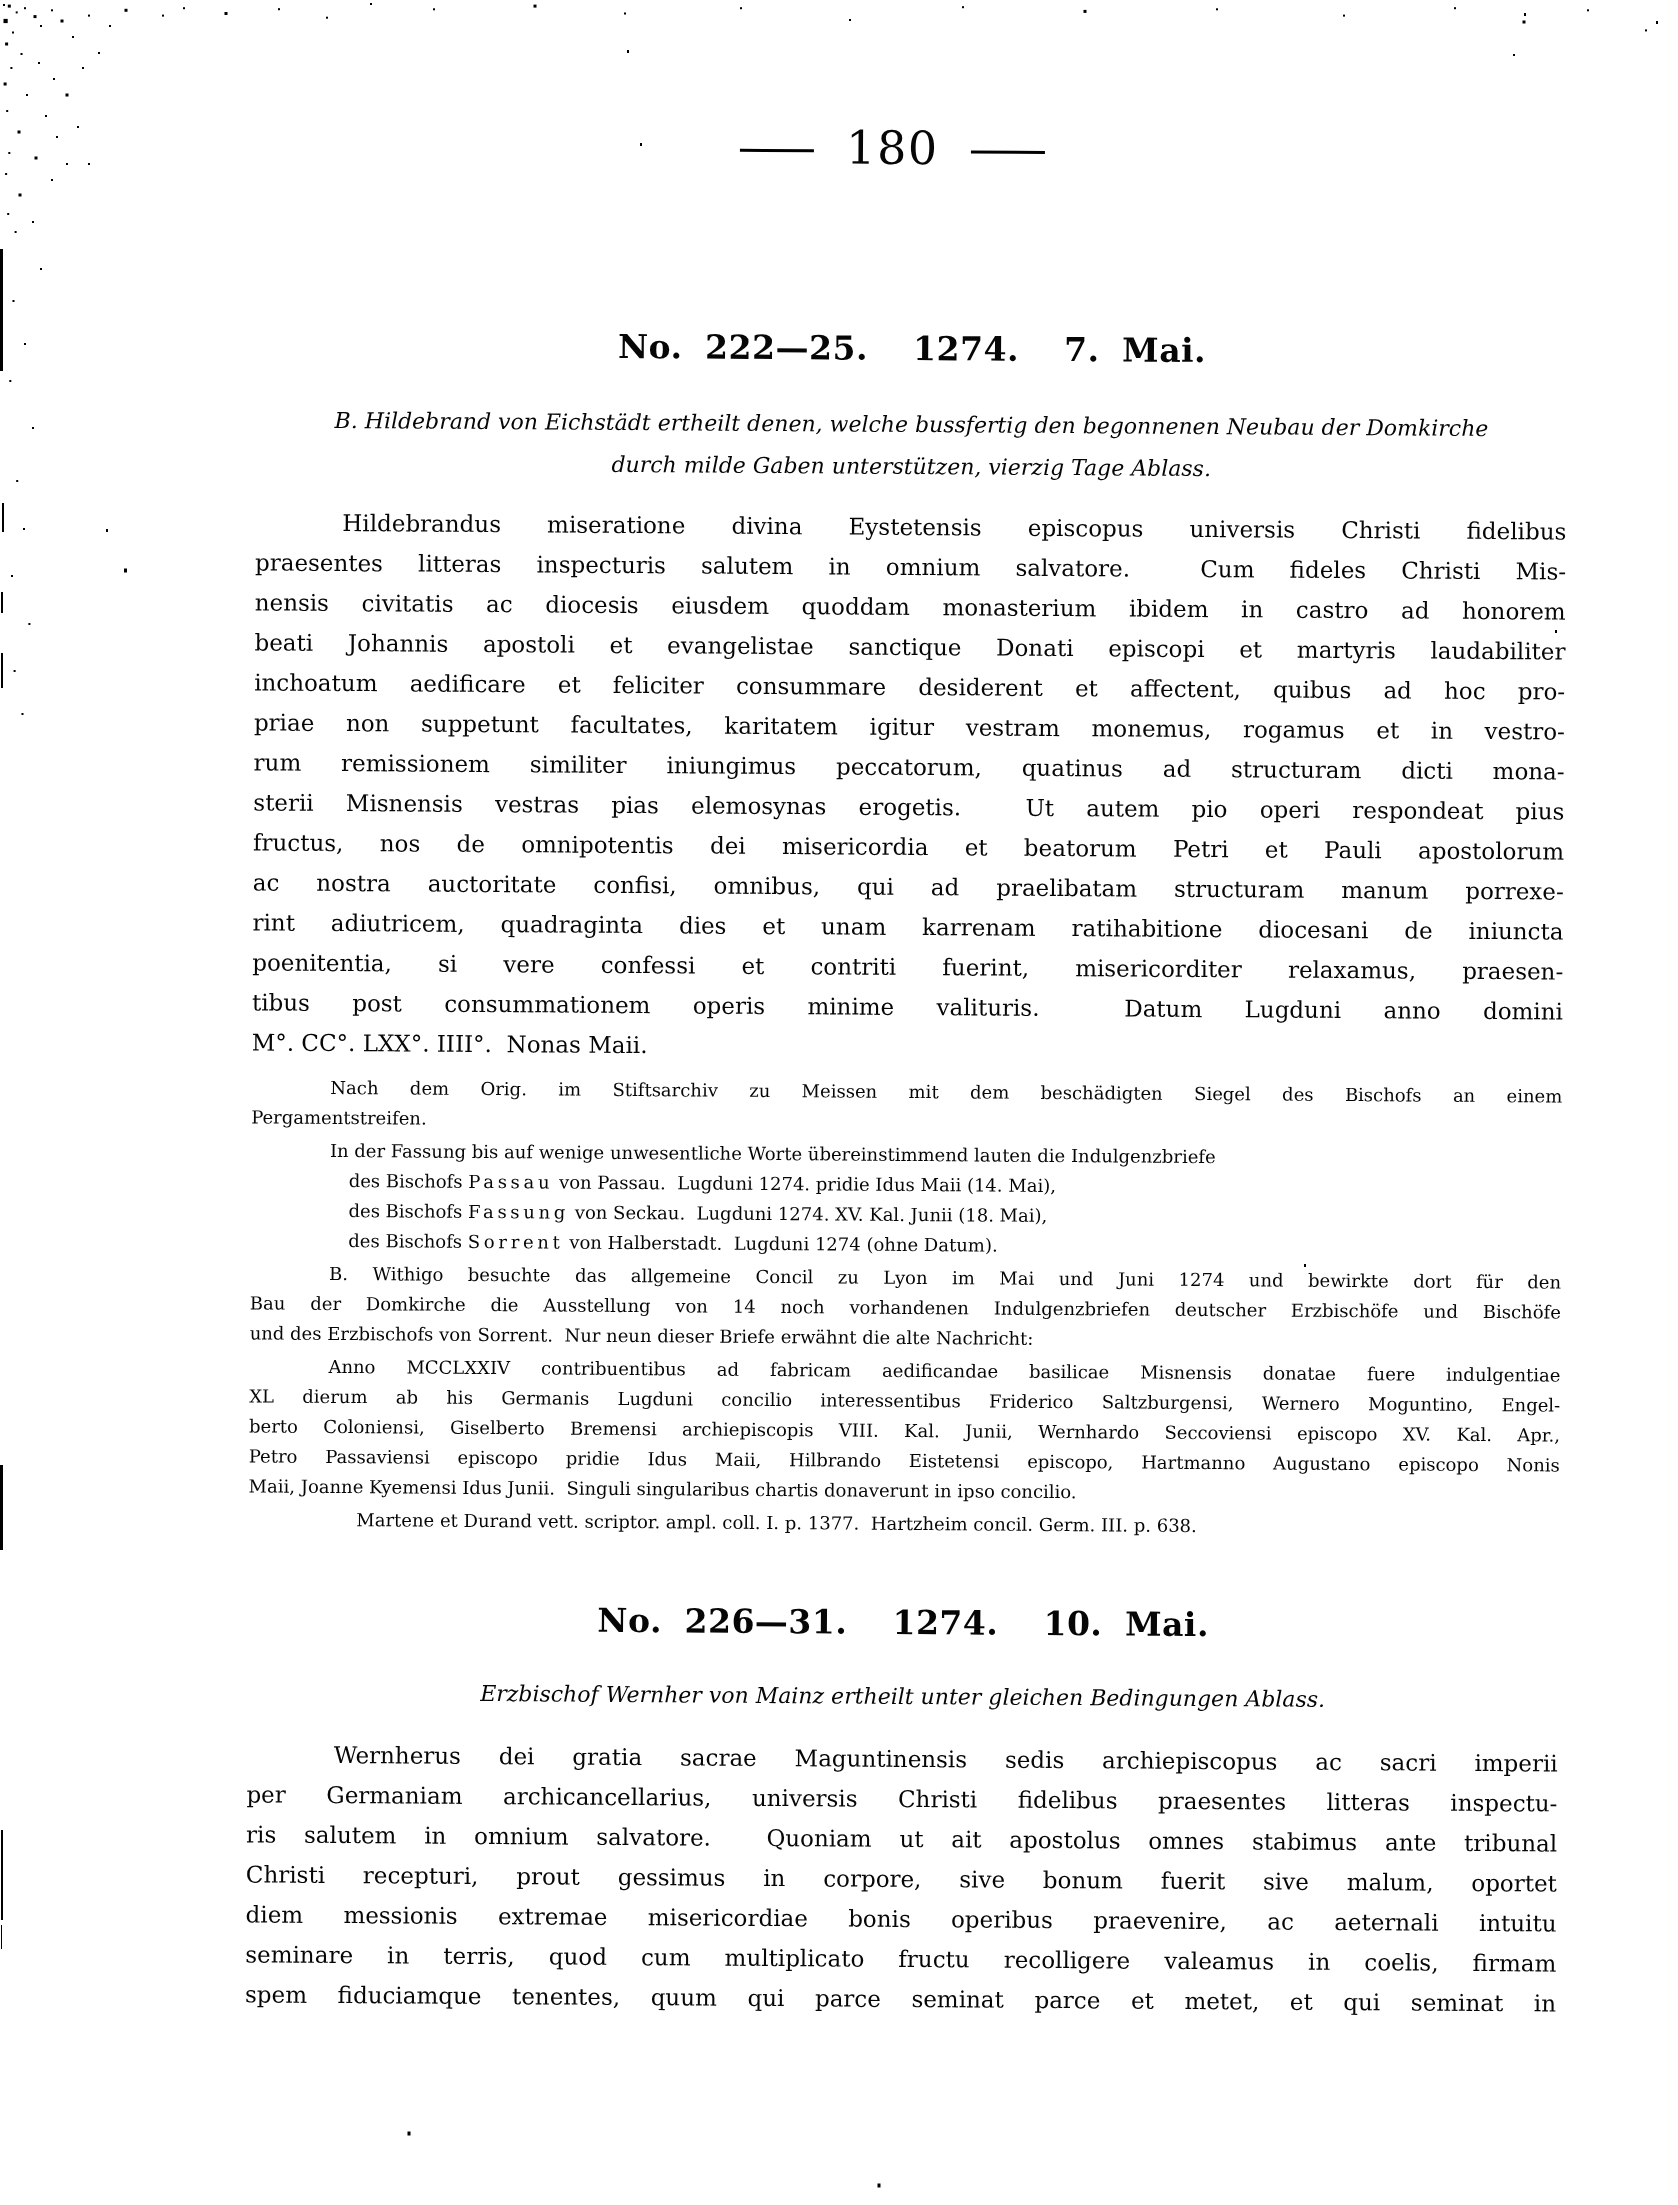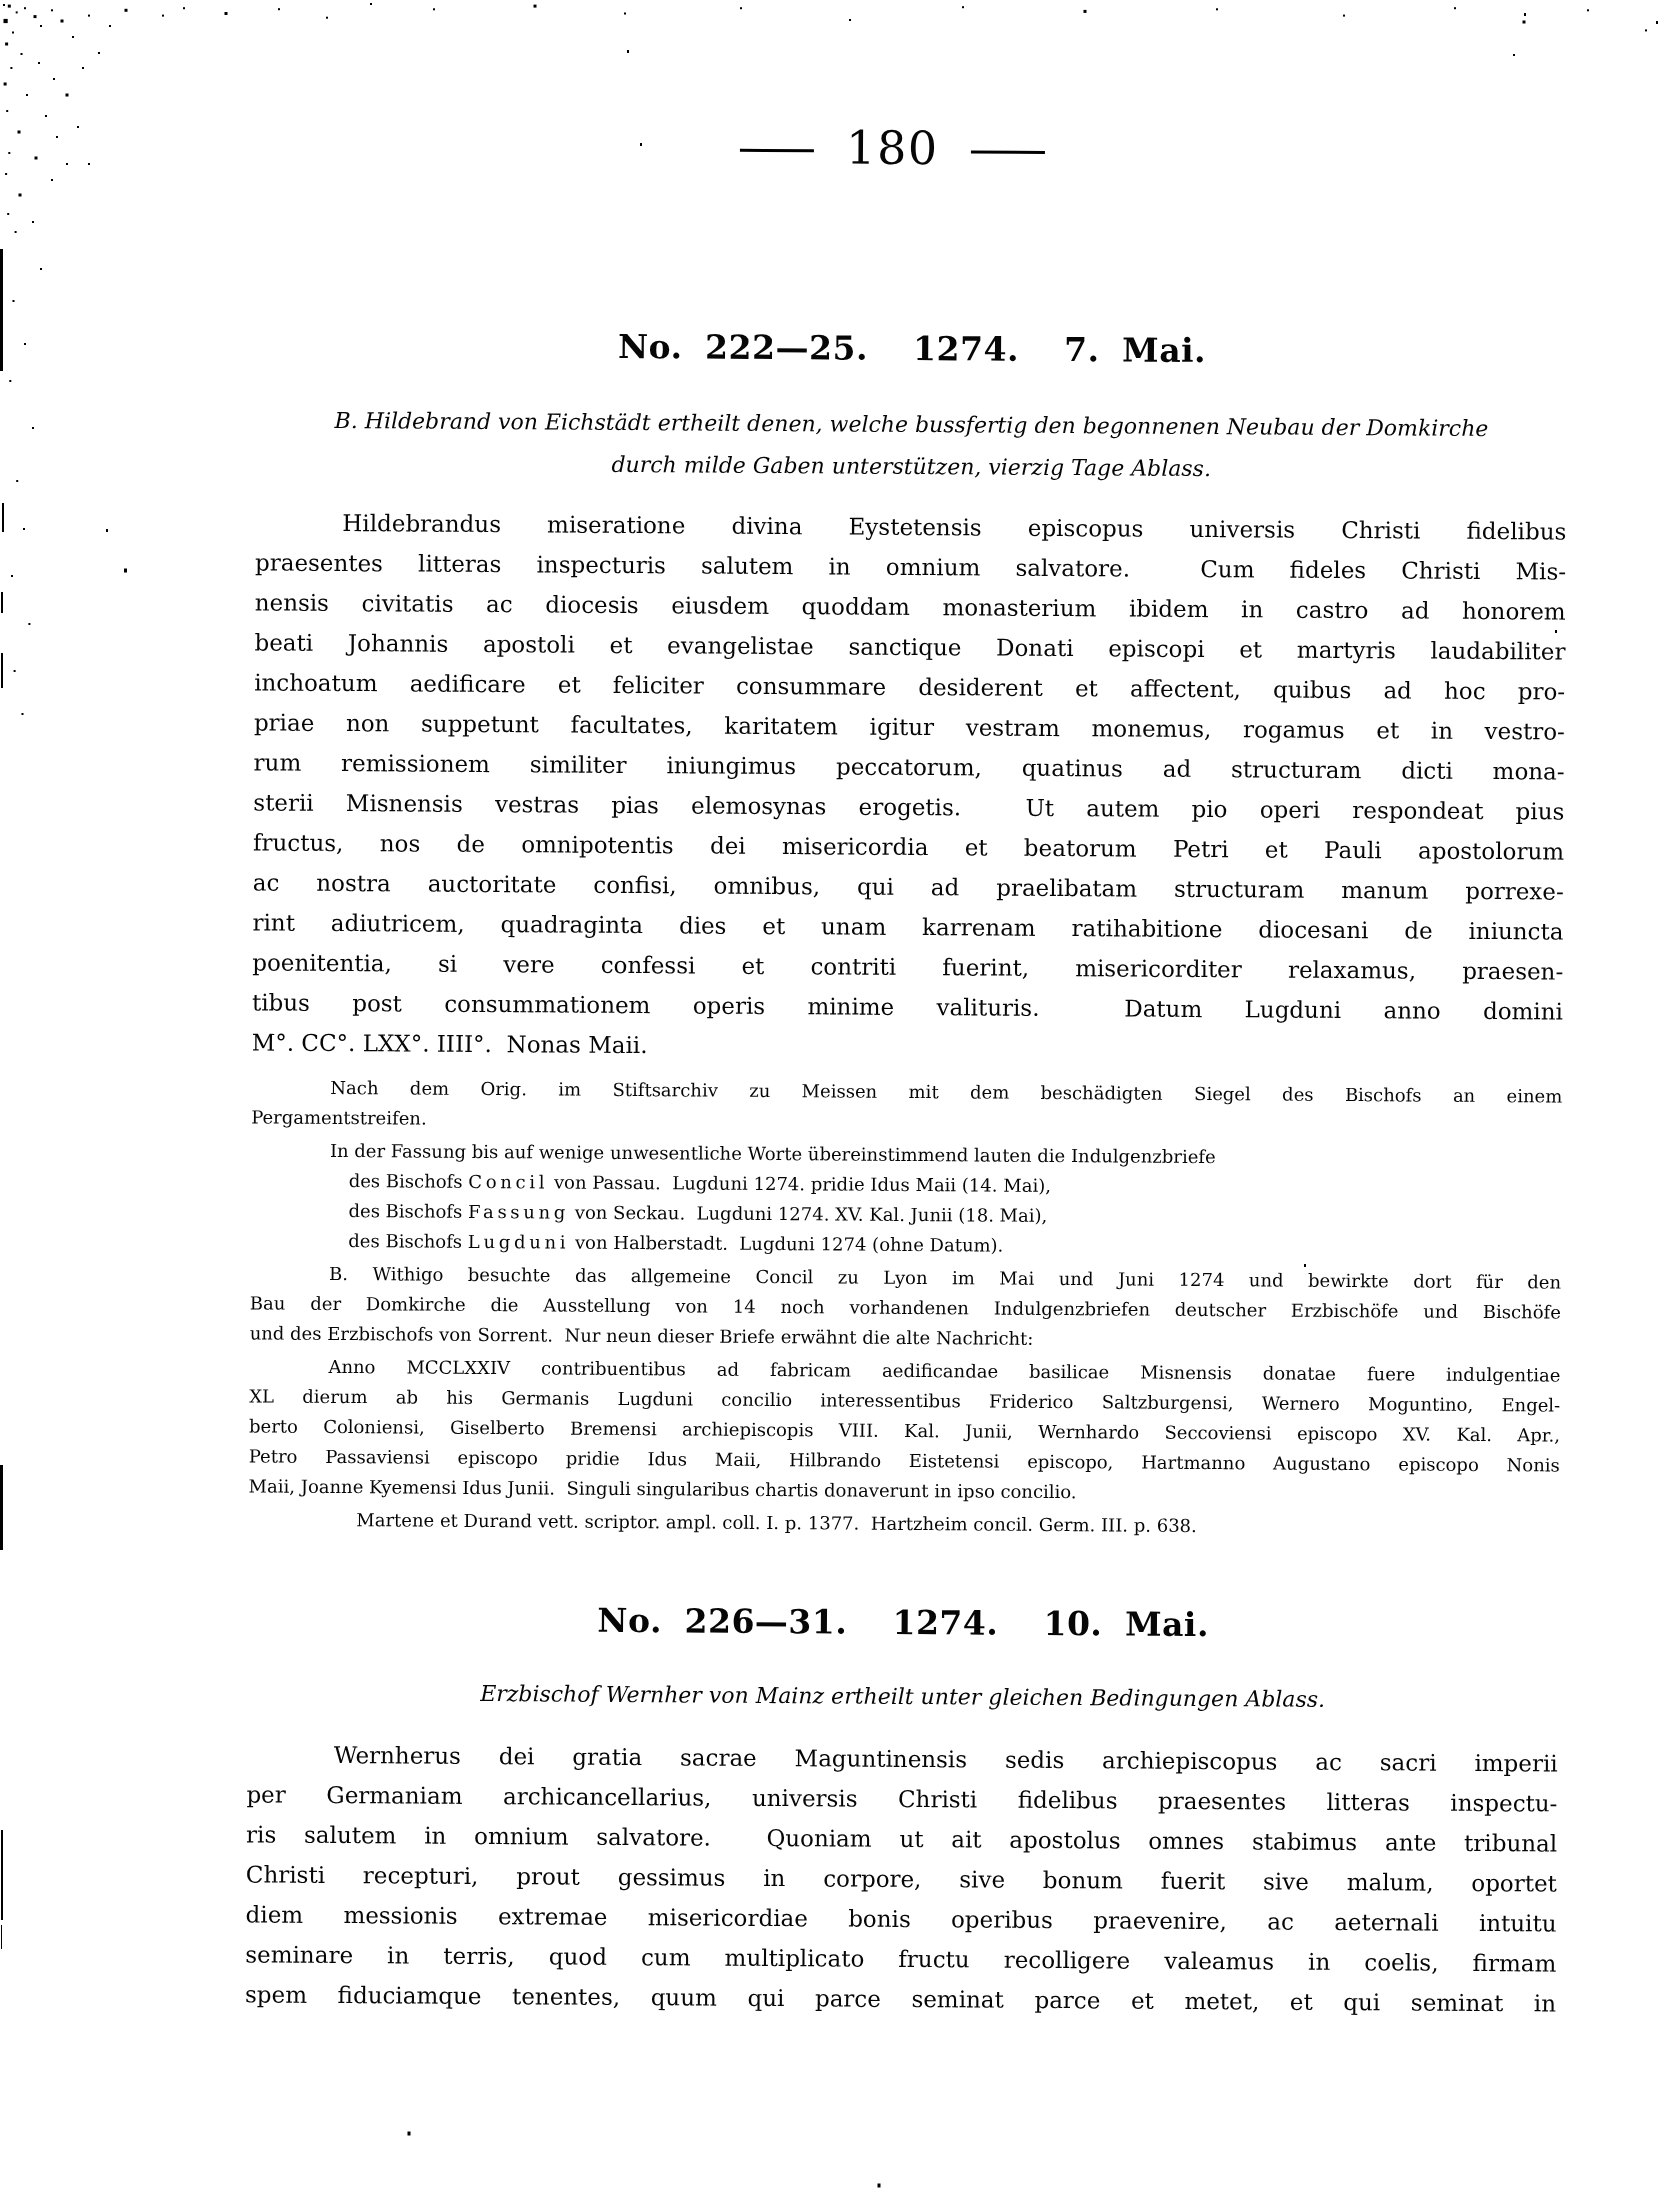--- a/index.html
+++ b/index.html
@@ -170,23 +170,23 @@
     <div class="line">M°. CC°. LXX°. IIII°.  Nonas Maii.</div>
   </div>
 
   <div class="notes">
     <div class="group">
       <div class="line j n-ind">Nach dem Orig. im Stiftsarchiv zu Meissen mit dem beschädigten Siegel des Bischofs an einem</div>
       <div class="line">Pergamentstreifen.</div>
     </div>
     <div class="group">
       <div class="line n-ind">In der Fassung bis auf wenige unwesentliche Worte übereinstimmend lauten die Indulgenzbriefe</div>
-      <div class="line n-ind2"><span>des Bischofs </span><span class="sperr">Concil</span><span> von Passau.  Lugduni 1274. pridie Idus Maii (14. Mai),</span></div>
+      <div class="line n-ind2"><span>des Bischofs </span><span class="sperr">Passau</span><span> von Passau.  Lugduni 1274. pridie Idus Maii (14. Mai),</span></div>
       <div class="line n-ind2"><span>des Bischofs </span><span class="sperr">Fassung</span><span> von Seckau.  Lugduni 1274. XV. Kal. Junii (18. Mai),</span></div>
-      <div class="line n-ind2"><span>des Bischofs </span><span class="sperr">Lugduni</span><span> von Halberstadt.  Lugduni 1274 (ohne Datum).</span></div>
+      <div class="line n-ind2"><span>des Bischofs </span><span class="sperr">Sorrent</span><span> von Halberstadt.  Lugduni 1274 (ohne Datum).</span></div>
     </div>
     <div class="group">
       <div class="line j n-ind">B. Withigo besuchte das allgemeine Concil zu Lyon im Mai und Juni 1274 und bewirkte dort für den</div>
       <div class="line j">Bau der Domkirche die Ausstellung von 14 noch vorhandenen Indulgenzbriefen deutscher Erzbischöfe und Bischöfe</div>
       <div class="line">und des Erzbischofs von Sorrent.  Nur neun dieser Briefe erwähnt die alte Nachricht:</div>
     </div>
     <div class="group">
       <div class="line j n-ind">Anno MCCLXXIV contribuentibus ad fabricam aedificandae basilicae Misnensis donatae fuere indulgentiae</div>
       <div class="line j">XL dierum ab his Germanis Lugduni concilio interessentibus Friderico Saltzburgensi, Wernero Moguntino, Engel-</div>
       <div class="line j">berto Coloniensi, Giselberto Bremensi archiepiscopis VIII. Kal. Junii, Wernhardo Seccoviensi episcopo XV. Kal. Apr.,</div>

